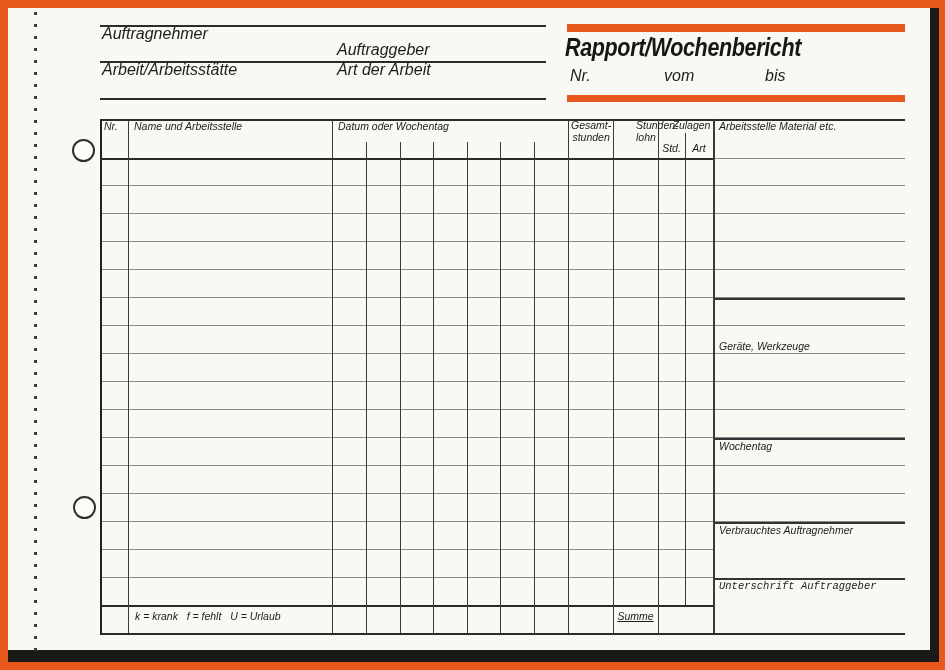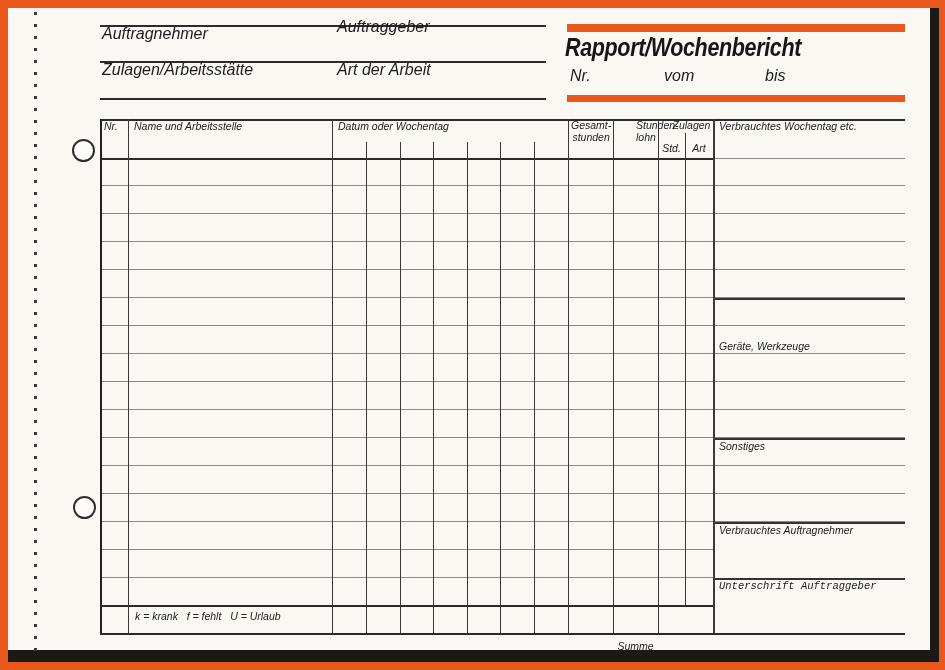--- a/index.html
+++ b/index.html
@@ -55,23 +55,23 @@
 <body>
 
 <div class="page">
 
   <div class="perf"></div>
   <div class="hole" style="left:64px;top:131px;"></div>
   <div class="hole" style="left:65px;top:488px;"></div>
 
   <div class="hl" style="left:92px;top:17px;width:446px;"></div>
   <span class="lbl" style="left:94px;top:20px;">Auftragnehmer</span>
-  <span class="lbl" style="left:329px;top:13px;">Auftraggeber</span>
+  <span class="lbl" style="left:329px;top:36px;">Auftraggeber</span>
   <div class="hl" style="left:92px;top:53px;width:446px;"></div>
-  <span class="lbl" style="left:94px;top:56px;">Zulagen/Arbeitsstätte</span>
+  <span class="lbl" style="left:94px;top:56px;">Arbeit/Arbeitsstätte</span>
   <span class="lbl" style="left:329px;top:56px;">Art der Arbeit</span>
   <div class="hl" style="left:92px;top:90px;width:446px;"></div>
 
   <div class="bar" style="left:559px;top:16px;width:338px;height:8px;"></div>
   <div class="title">Rapport/Wochenbericht</div>
   <span class="lbl" style="left:562px;top:62px;">Nr.</span>
   <span class="lbl" style="left:656px;top:62px;">vom</span>
   <span class="lbl" style="left:757px;top:62px;">bis</span>
   <div class="bar" style="left:559px;top:87px;width:338px;height:7px;"></div>
 
@@ -107,23 +107,23 @@
   <span class="hdr" style="left:96px;top:113px;">Nr.</span>
   <span class="hdr" style="left:126px;top:113px;">Name und Arbeitsstelle</span>
   <span class="hdr" style="left:330px;top:113px;">Datum oder Wochentag</span>
   <span class="hdr" style="left:563px;top:112px;text-align:center;">Gesamt-
 stunden</span>
   <span class="hdr" style="left:628px;top:112px;">Stunden-
 lohn</span>
   <span class="hdr ctr" style="left:656px;top:112px;width:55px;">Zulagen</span>
   <span class="hdr ctr" style="left:650px;top:135px;width:27px;">Std.</span>
   <span class="hdr ctr" style="left:677px;top:135px;width:28px;">Art</span>
-  <span class="hdr" style="left:711px;top:113px;">Verbrauchtes Wochentag etc.</span>
+  <span class="hdr" style="left:711px;top:113px;">Arbeitsstelle Material etc.</span>
 
   <span class="hdr" style="left:711px;top:293px;margin-top:40px;">Geräte, Werkzeuge</span>
-  <span class="hdr" style="left:711px;top:433px;">Sonstiges</span>
+  <span class="hdr" style="left:711px;top:433px;">Wochentag</span>
   <span class="hdr" style="left:711px;top:517px;">Verbrauchtes Auftragnehmer</span>
   <span class="hdr" style="left:711px;top:573px;font-family:Liberation Mono, monospace;">Unterschrift Auftraggeber</span>
 
   <span class="hdr" style="left:127px;top:603px;">k = krank   f = fehlt   U = Urlaub</span>
-  <span class="hdr ctr" style="left:605px;top:633px;width:45px;text-decoration:underline;">Summe</span>
+  <span class="hdr ctr" style="left:605px;top:603px;width:45px;text-decoration:underline;">Summe</span>
 
 </div>
 
 </body></html>

